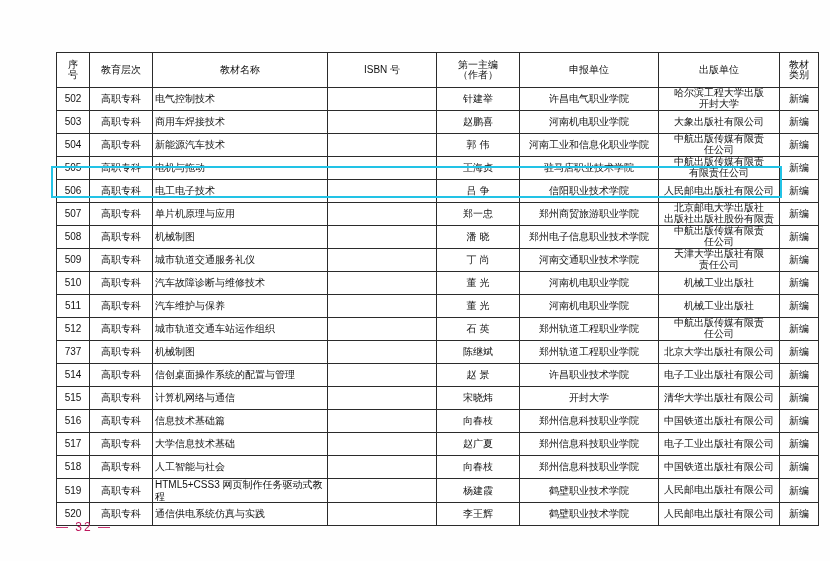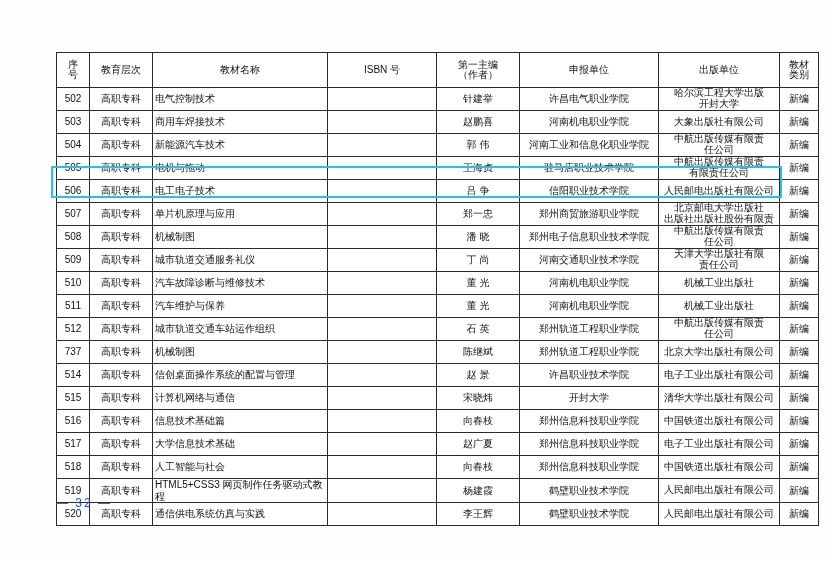--- a/index.html
+++ b/index.html
@@ -77,24 +77,24 @@
     width: 731px;
     height: 32px;
     border: 2px solid #22c3e6;
     box-sizing: border-box;
     pointer-events: none;
     z-index: 5;
   }
   .page-number {
     position: absolute;
     left: 56px;
-    top: 496px;
+    top: 520px;
     width: 160px;
     font-size: 12px;
-    color: #1d4ed8;
+    color: #be185d;
     letter-spacing: 2px;
   }
   .small {
     font-size: 9px;
   }
 </style>
 </head>
 <body>
 
 <div class="page">

